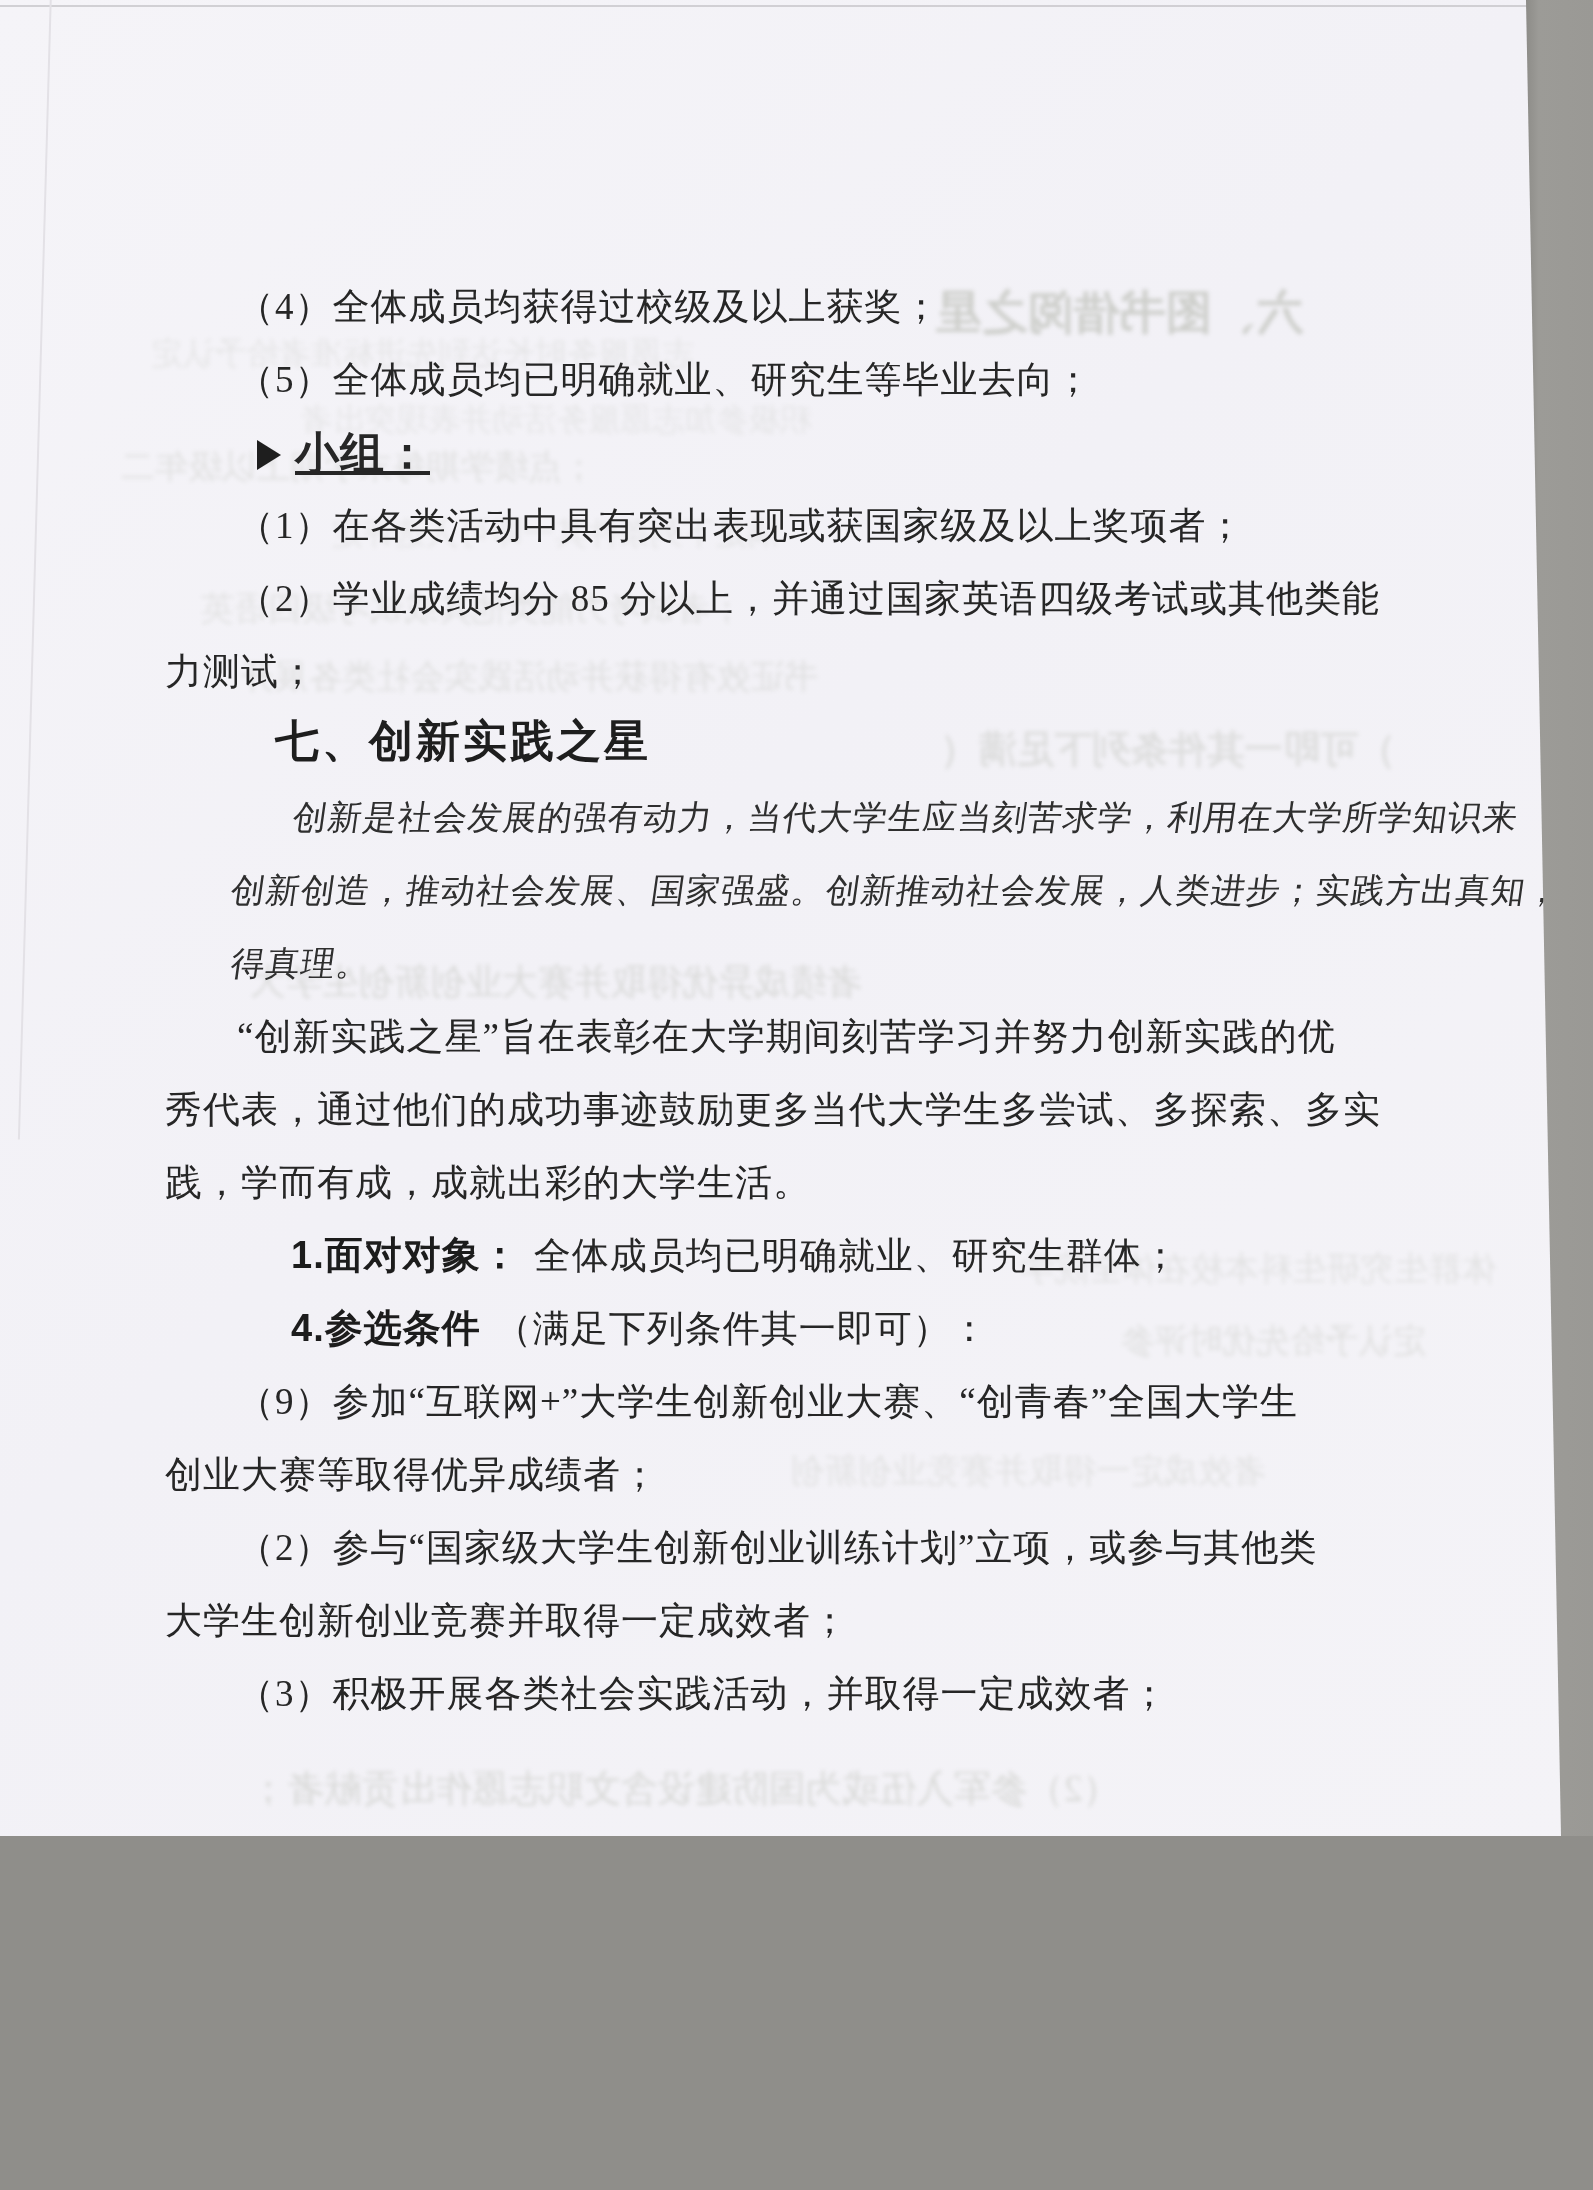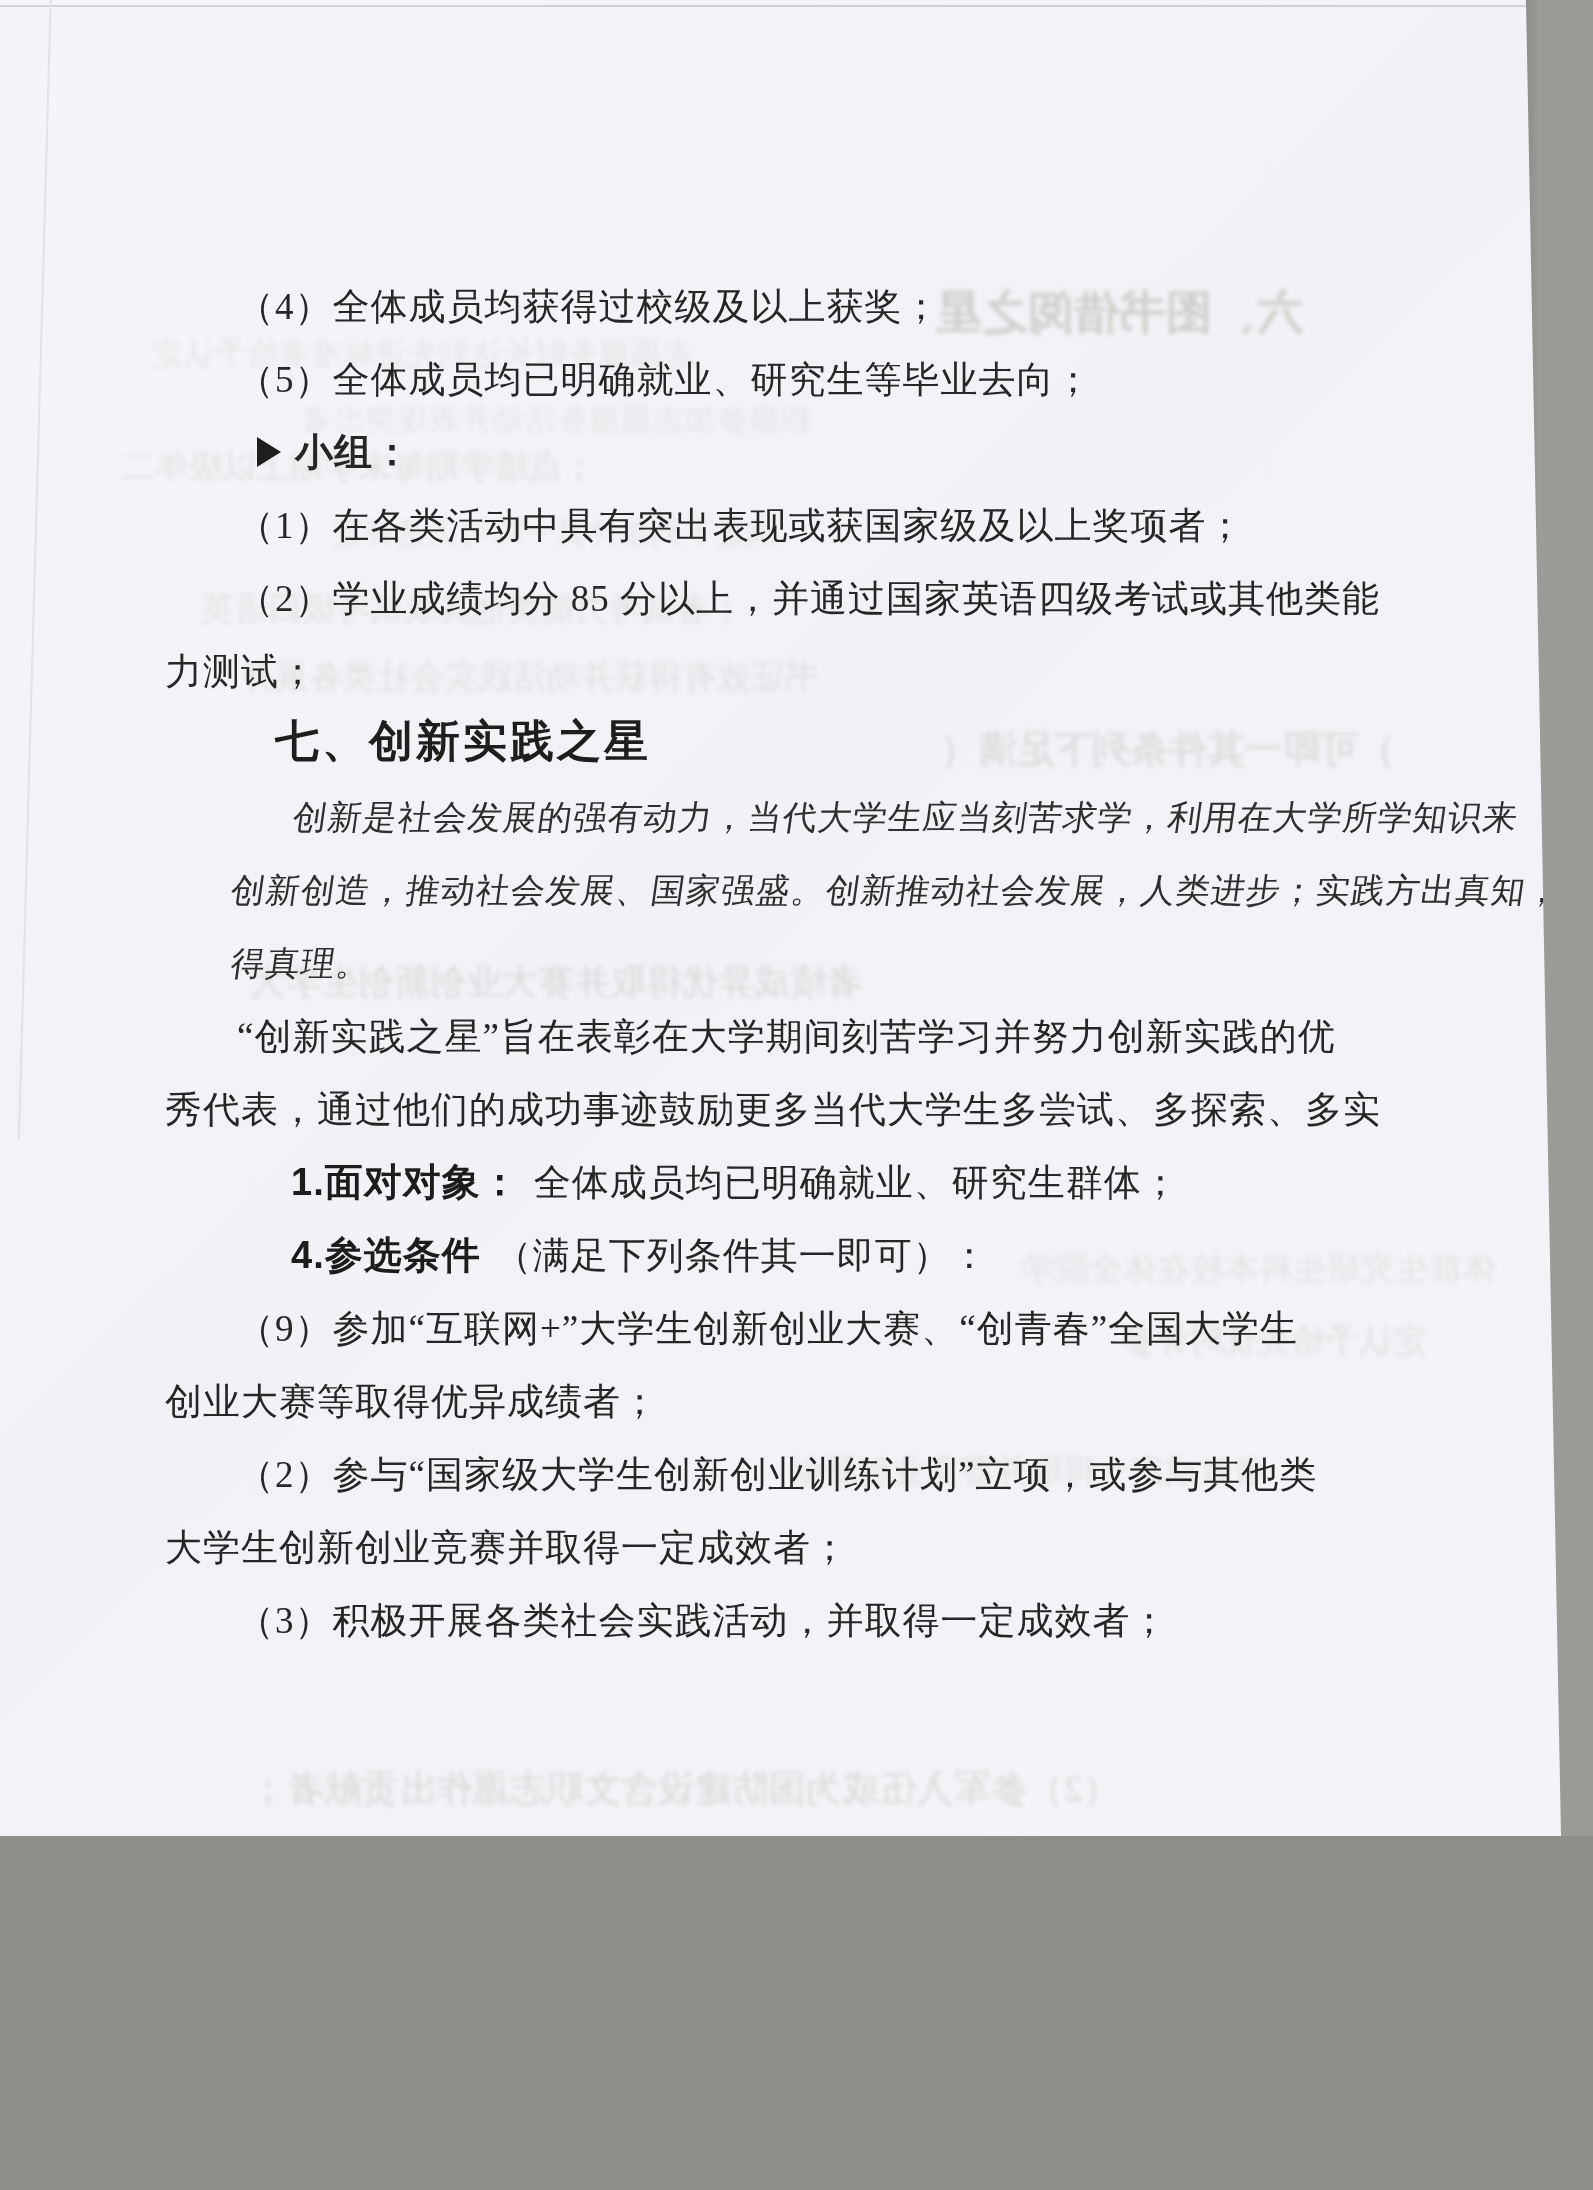--- a/index.html
+++ b/index.html
@@ -27,21 +27,21 @@
     position:absolute;white-space:nowrap;color:#8d927f;
     transform:scaleX(-1);filter:blur(2.2px);
     font-family:"Liberation Serif","DejaVu Serif",serif;
   }
   
   .content{position:absolute;left:165px;top:270px;width:1215px;}
   .line{font-size:37px;line-height:73px;height:73px;white-space:nowrap;letter-spacing:1px;}
   .ind{padding-left:72px;}
   .hei{font-family:"Liberation Sans","DejaVu Sans",sans-serif;font-weight:bold;}
   .heading{font-size:44px;padding-left:110px;letter-spacing:3px;color:#1e1e1e;font-family:Liberation Mono, monospace;}
-  .bullet-line{padding-left:92px;font-size:38px;}
+  .bullet-line{padding-left:92px;font-size:44px;text-decoration:underline;}
   .arrow{
     display:inline-block;width:0;height:0;vertical-align:-2px;margin-right:14px;
     border-left:24px solid #1e1e1e;border-top:15px solid transparent;border-bottom:15px solid transparent;
   }
   .it-line{font-size:34px;color:#2f2f2f;padding-left:66px;}
   .it-first{padding-left:128px;}
   .slant{display:inline-block;transform:skewX(-8deg);}
   .num-line{padding-left:126px;}
   .num-label{font-size:38px;letter-spacing:1px;margin-right:14px;color:#1c1c1c;}
   .page-num{
@@ -84,20 +84,21 @@
     <div class="line">力测试；</div>
 
     <div class="line heading hei">七、创新实践之星</div>
 
     <div class="line it-line it-first"><span class="slant">创新是社会发展的强有动力，当代大学生应当刻苦求学，利用在大学所学知识来</span></div>
     <div class="line it-line"><span class="slant">创新创造，推动社会发展、国家强盛。创新推动社会发展，人类进步；实践方出真知，</span></div>
     <div class="line it-line"><span class="slant">得真理。</span></div>
 
     <div class="line ind">“创新实践之星”旨在表彰在大学期间刻苦学习并努力创新实践的优</div>
     <div class="line">秀代表，通过他们的成功事迹鼓励更多当代大学生多尝试、多探索、多实</div>
+    <div class="line">践，学而有成，成就出彩的大学生活。</div>
 
     <div class="line num-line">
       <span class="hei num-label">1.面对对象：</span><span>全体成员均已明确就业、研究生群体；</span>
     </div>
 
     <div class="line num-line">
       <span class="hei num-label">4.参选条件</span><span>（满足下列条件其一即可）：</span>
     </div>
 
     <div class="line ind">（9）参加“互联网+”大学生创新创业大赛、“创青春”全国大学生</div>

